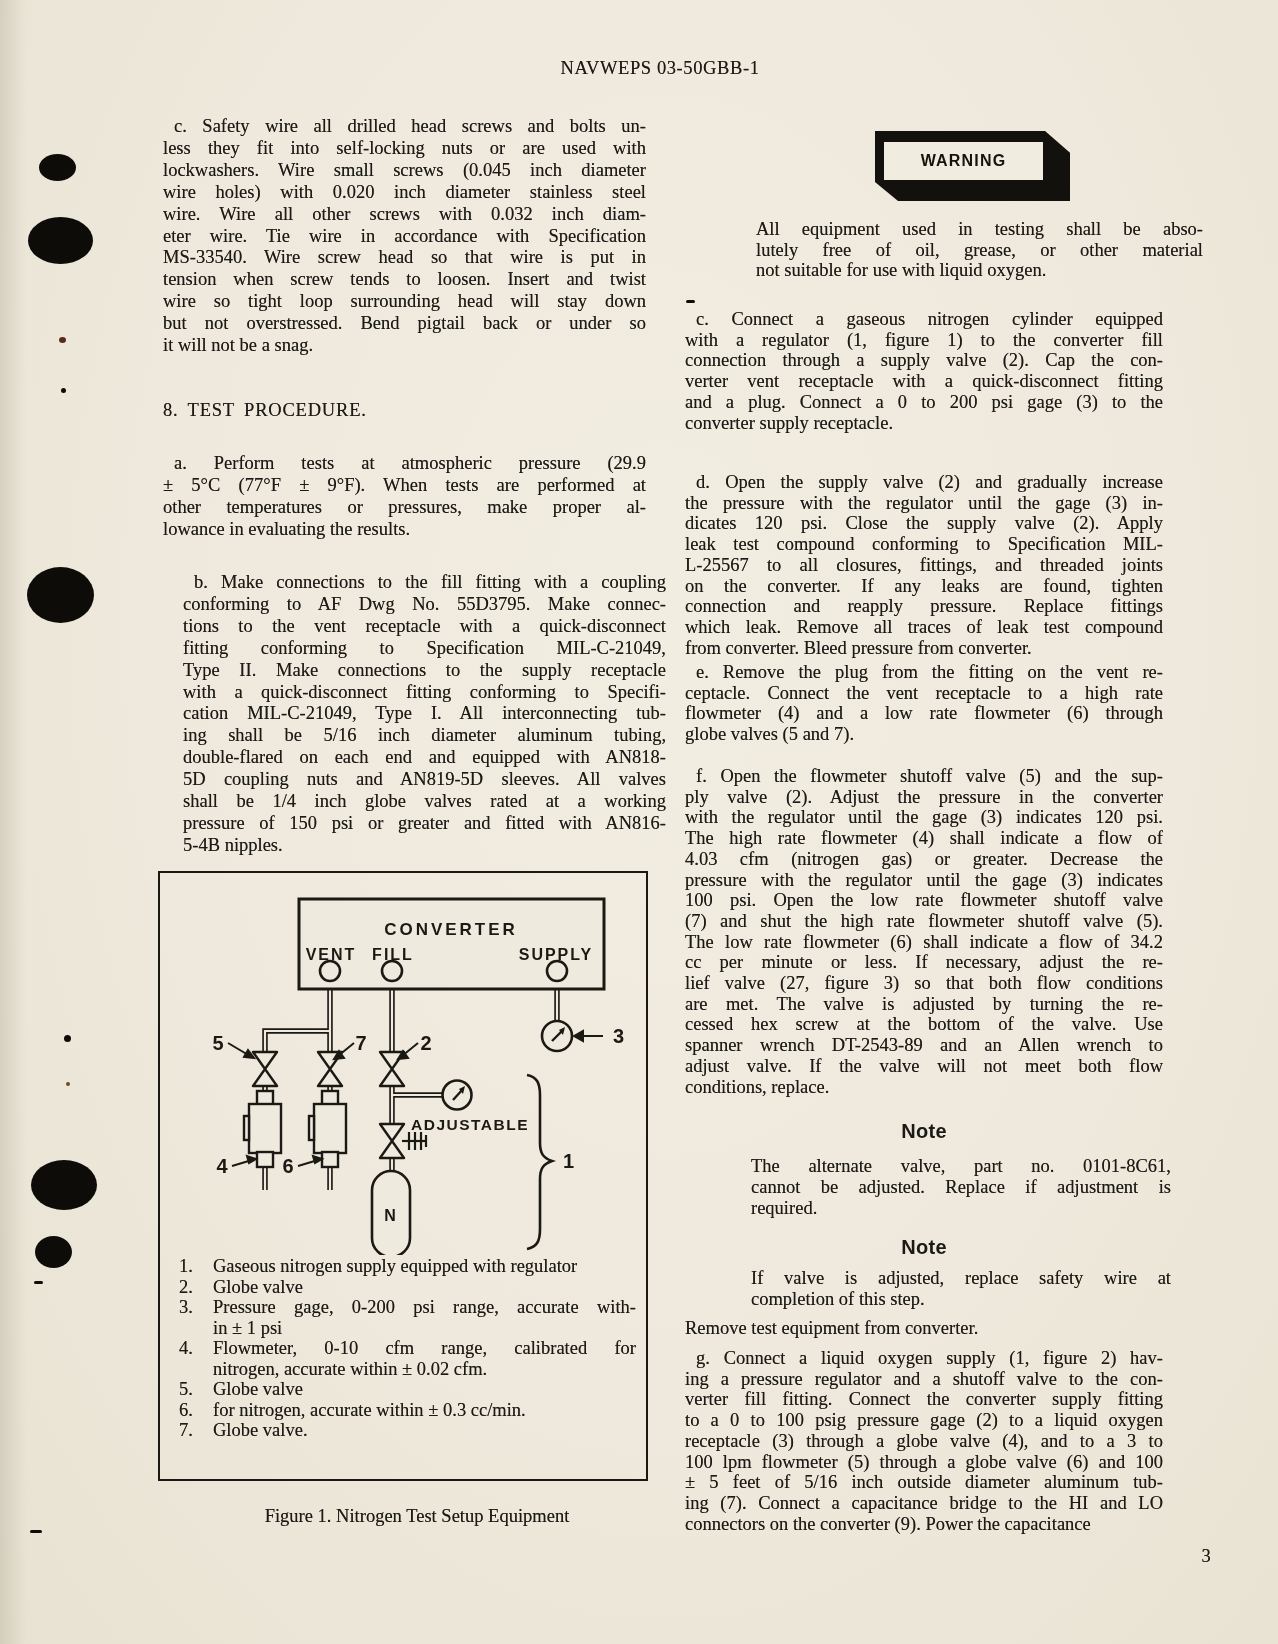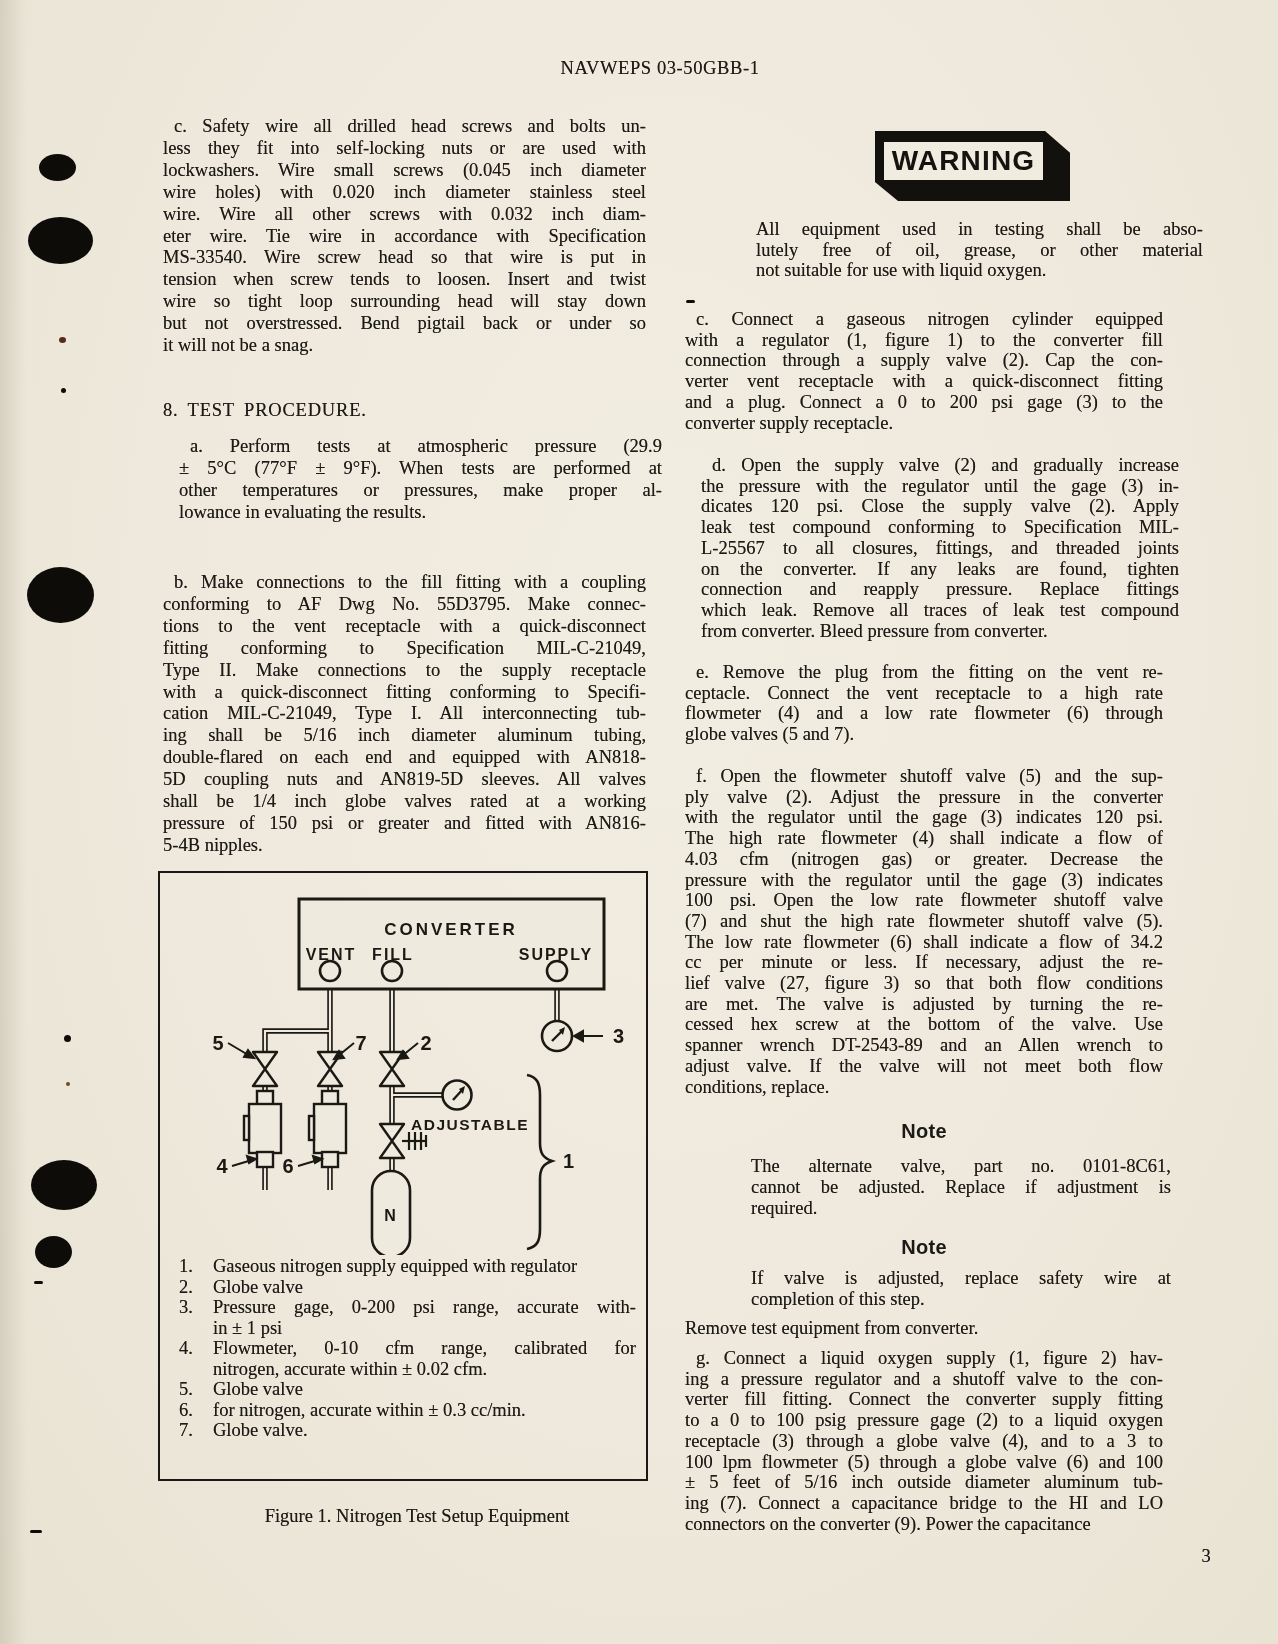--- a/index.html
+++ b/index.html
@@ -22,21 +22,21 @@
   .doc-number{top:58px;left:380px;width:560px;text-align:center;letter-spacing:.6px;}
   .sec-heading{letter-spacing:.8px;word-spacing:4px;}
   .note-heading{font-family:"Liberation Sans",sans-serif;font-weight:700;font-size:20px;
     text-align:center;letter-spacing:.3px;text-shadow:none;}
   .note-block{width:420px;}
   
   .warn-banner{position:absolute;left:875px;top:131px;width:195px;height:70px;background:#13110d;
     clip-path:polygon(0 0, 87.2% 0, 100% 31%, 100% 100%, 11.8% 100%, 0 73%);}
   .warn-inner{position:absolute;left:9px;top:11px;width:159px;height:38px;background:#f1ece0;
     display:flex;align-items:center;justify-content:center;}
-  .warn-word{font-family:"Liberation Sans",sans-serif;font-weight:700;font-size:28px;
+  .warn-word{font-family:"Liberation Sans",sans-serif;font-weight:700;font-size:16px;
     letter-spacing:1.2px;color:#15130f;}
   .warn-text{top:219px;left:716px;width:447px;}
   
   .figure-box{position:absolute;left:158px;top:871px;width:490px;height:610px;
     border:2.5px solid #1a1812;box-sizing:border-box;}
   .legend{position:absolute;left:19px;right:10px;top:383px;}
   .lg-row{display:flex;}
   .lg-num{width:34px;flex:0 0 34px;line-height:20.5px;}
   .lg-lines{flex:1;}
   .lg-lines .ln{line-height:20.5px;}
@@ -77,27 +77,27 @@
       <div class="ln">wire holes) with 0.020 inch diameter stainless steel</div>
       <div class="ln">wire.  Wire all other screws with 0.032 inch diam-</div>
       <div class="ln">eter wire.  Tie wire in accordance with Specification</div>
       <div class="ln">MS-33540.  Wire screw head so that wire is put in</div>
       <div class="ln">tension when screw tends to loosen.  Insert and twist</div>
       <div class="ln">wire so tight loop surrounding head will stay down</div>
       <div class="ln">but not overstressed.  Bend pigtail back or under so</div>
       <div class="ln">it will not be a snag.</div>
     </div>
   <div class="txt col-left sec-heading" style="top:400px;">8. TEST PROCEDURE.</div>
-  <div class="txt col-left indent-first" style="top:436px;margin-left:16px;">
+  <div class="txt col-left indent-first" style="top:453px;">
       <div class="ln">a. Perform  tests  at  atmospheric  pressure  (29.9</div>
       <div class="ln">± 5°C (77°F ± 9°F).  When tests are performed at</div>
       <div class="ln">other temperatures or pressures, make proper al-</div>
       <div class="ln">lowance in evaluating the results.</div>
     </div>
-  <div class="txt col-left indent-first" style="top:572px;">
+  <div class="txt col-left indent-first" style="top:572px;margin-left:20px;">
       <div class="ln">b. Make connections to the fill fitting with a coupling</div>
       <div class="ln">conforming to AF Dwg No. 55D3795.  Make connec-</div>
       <div class="ln">tions to the vent receptacle with a quick-disconnect</div>
       <div class="ln">fitting conforming to Specification MIL-C-21049,</div>
       <div class="ln">Type II.  Make connections to the supply receptacle</div>
       <div class="ln">with a quick-disconnect fitting conforming to Specifi-</div>
       <div class="ln">cation MIL-C-21049, Type I. All interconnecting tub-</div>
       <div class="ln">ing shall be 5/16 inch diameter aluminum tubing,</div>
       <div class="ln">double-flared on each end and equipped with AN818-</div>
       <div class="ln">5D coupling nuts and AN819-5D sleeves.  All valves</div>
@@ -270,21 +270,21 @@
     </div>
 
   <div class="txt col-right indent-first" style="top:309px;">
       <div class="ln">c. Connect  a  gaseous  nitrogen  cylinder  equipped</div>
       <div class="ln">with a regulator (1, figure 1) to the converter fill</div>
       <div class="ln">connection through a supply valve (2).  Cap the con-</div>
       <div class="ln">verter vent receptacle with a quick-disconnect fitting</div>
       <div class="ln">and a plug.  Connect a 0 to 200 psi gage (3) to the</div>
       <div class="ln">converter supply receptacle.</div>
     </div>
-  <div class="txt col-right indent-first" style="top:455px;margin-left:16px;">
+  <div class="txt col-right indent-first" style="top:472px;">
       <div class="ln">d. Open the supply valve (2) and gradually increase</div>
       <div class="ln">the pressure with the regulator until the gage (3) in-</div>
       <div class="ln">dicates 120 psi.  Close the supply valve (2).  Apply</div>
       <div class="ln">leak test compound conforming to Specification MIL-</div>
       <div class="ln">L-25567 to all closures, fittings, and threaded joints</div>
       <div class="ln">on the converter.  If any leaks are found, tighten</div>
       <div class="ln">connection and reapply pressure.  Replace fittings</div>
       <div class="ln">which leak.  Remove all traces of leak test compound</div>
       <div class="ln">from converter.  Bleed pressure from converter.</div>
     </div>

